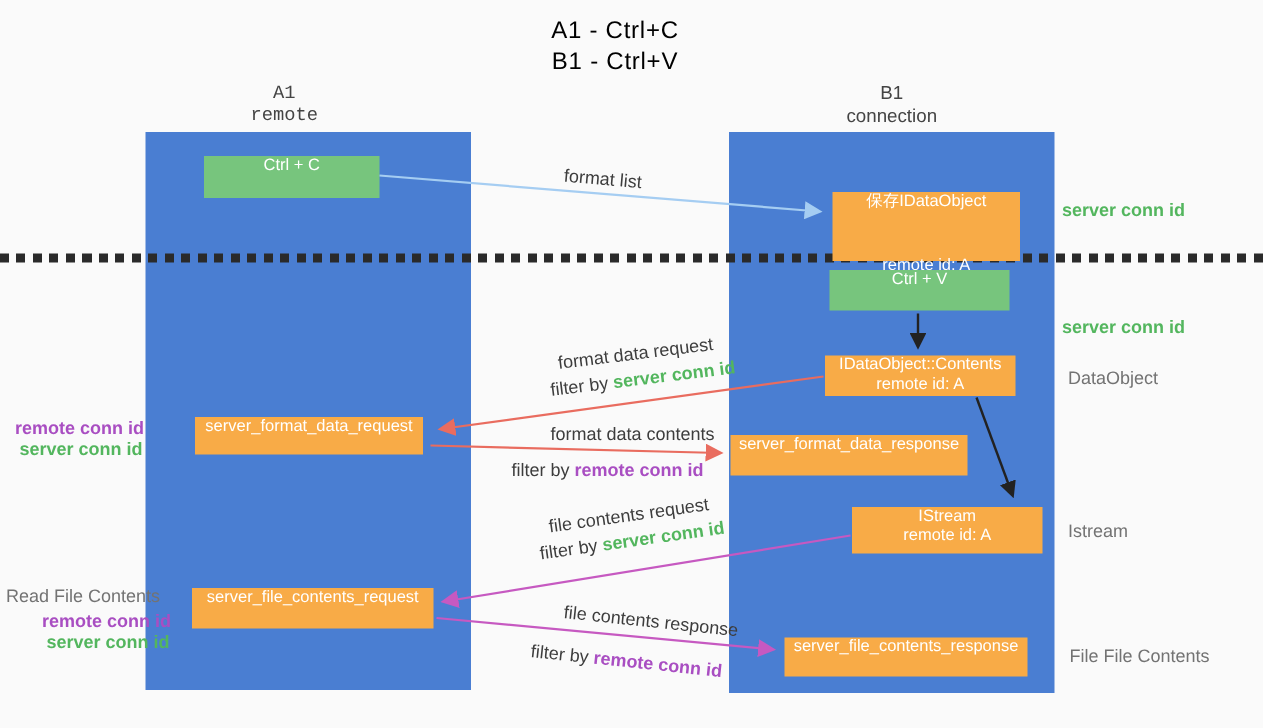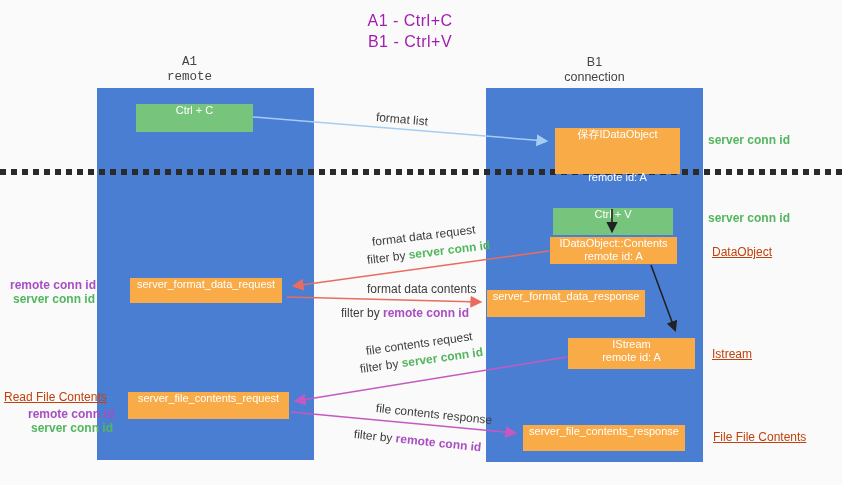--- a/index.html
+++ b/index.html
@@ -7,21 +7,21 @@
   .page {
     position: relative;
     width: 842px; height: 485px;
     background: #fafafa;
     font-family: "Liberation Sans", "DejaVu Sans", sans-serif;
     color: #3d3d3d;
     overflow: hidden;
   }
   .title {
     position: absolute; left: 290px; top: 10px; width: 240px;
-    text-align: center; font-size: 16px; line-height: 21px; color: #a21caf;
+    text-align: center; font-size: 16px; line-height: 21px; color: #000000;
     letter-spacing: 0.5px;
   }
   .lane-header {
     position: absolute; top: 55px; width: 217px;
     text-align: center; font-size: 12.5px; line-height: 15px; color: #444;
   }
   .lane {
     position: absolute; top: 88px; width: 217px;
     background: #4a7ed2; z-index: 1;
   }
@@ -38,21 +38,21 @@
   .node.orange { background: #f8ab47; }
   .node.green  { background: #77c57d; }
   .arrow-layer { position: absolute; left: 0; top: 0; z-index: 5; pointer-events: none; }
   .lbl {
     position: absolute; z-index: 6; font-size: 12px; line-height: 14px;
     color: #3d3d3d; white-space: nowrap;
   }
   .lbl.rot { transform-origin: left center; }
   .green-txt  { color: #53b65e; font-weight: bold; }
   .purple-txt { color: #a94ec2; font-weight: bold; }
-  .right-note { color: #c2410c; text-decoration: underline; }
+  .right-note { color: #737373; }
   .side-block { text-align: right; }
 </style>
 </head>
 <body>
 
 <div class="page">
 
   <div class="title">
     <div>A1 - Ctrl+C</div>
     <div>B1 - Ctrl+V</div>
@@ -74,21 +74,21 @@
 
   <div class="node green" style="left:136px; top:104px; width:117px; height:28px;">
     <div>Ctrl + C</div>
   </div>
 
   <div class="node orange" style="left:555px; top:128px; width:125px; height:46px;gap:30px;">
     <div>保存IDataObject</div>
     <div>remote id: A</div>
   </div>
 
-  <div class="node green" style="left:553px; top:180px; width:120px; height:27px;margin-top:28px;">
+  <div class="node green" style="left:553px; top:180px; width:120px; height:27px;">
     <div>Ctrl + V</div>
   </div>
 
   <div class="node orange" style="left:550px; top:237px; width:127px; height:27px;">
     <div>IDataObject::Contents</div>
     <div>remote id: A</div>
   </div>
 
   <div class="node orange" style="left:130px; top:278px; width:152px; height:25px;">
     <div>server_format_data_request</div>

